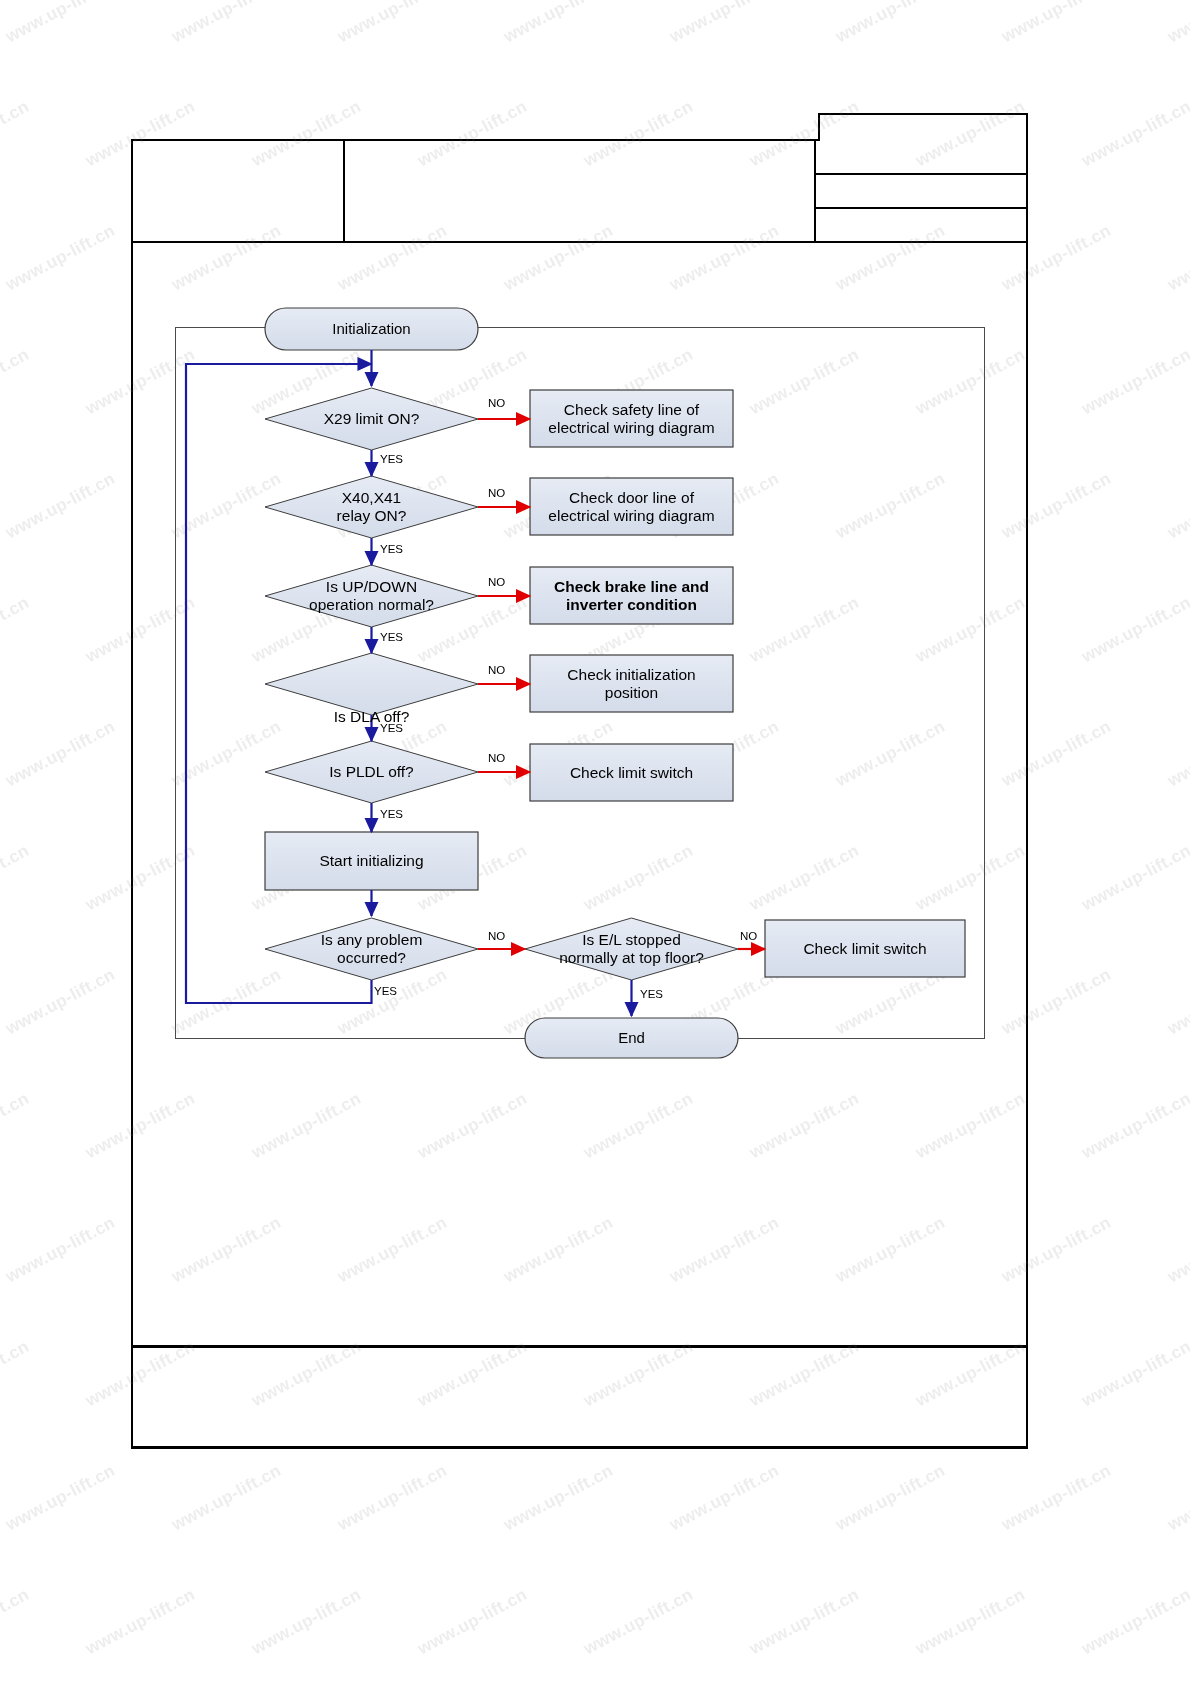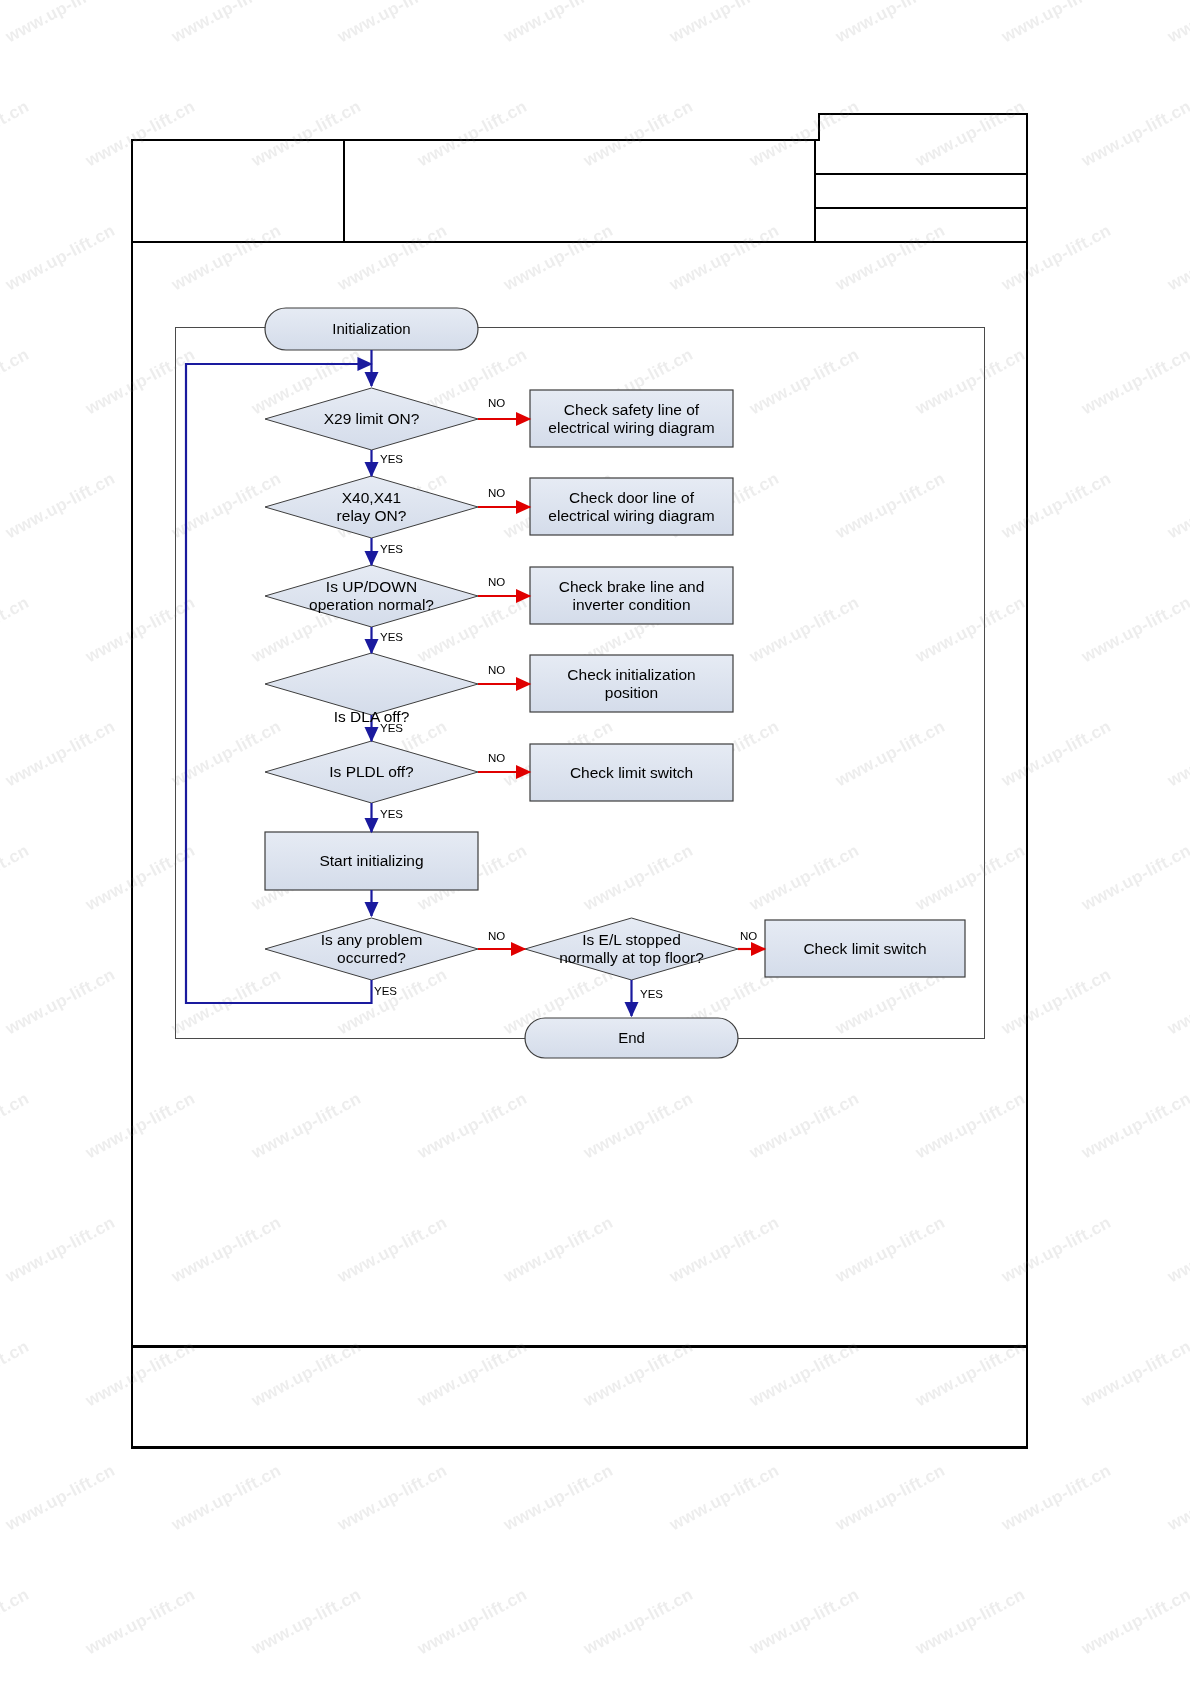--- a/index.html
+++ b/index.html
@@ -367,21 +367,21 @@
     </div>
     <div class="node-text t-node" style="left: 525px; top: 1018px; width: 213px; height: 40px;">
       <div>End</div>
     </div>
     <div class="node-text t-box" style="left: 530px; top: 390px; width: 203px; height: 57px;">
       <div>Check safety line of<br>electrical wiring diagram</div>
     </div>
     <div class="node-text t-box" style="left: 530px; top: 478px; width: 203px; height: 57px;">
       <div>Check door line of<br>electrical wiring diagram</div>
     </div>
-    <div class="node-text t-box" style="left: 530px; top: 567px; width: 203px; height: 57px;">
+    <div class="node-text t-box" style="left: 530px; top: 567px; width: 203px; height: 57px; font-weight: bold;">
       <div>Check brake line and<br>inverter condition</div>
     </div>
     <div class="node-text t-box" style="left: 530px; top: 655px; width: 203px; height: 57px; border-radius: 18px;">
       <div>Check initialization<br>position</div>
     </div>
     <div class="node-text t-box" style="left: 530px; top: 744px; width: 203px; height: 57px;">
       <div>Check limit switch</div>
     </div>
     <div class="node-text t-box" style="left: 765px; top: 920px; width: 200px; height: 57px;">
       <div>Check limit switch</div>

